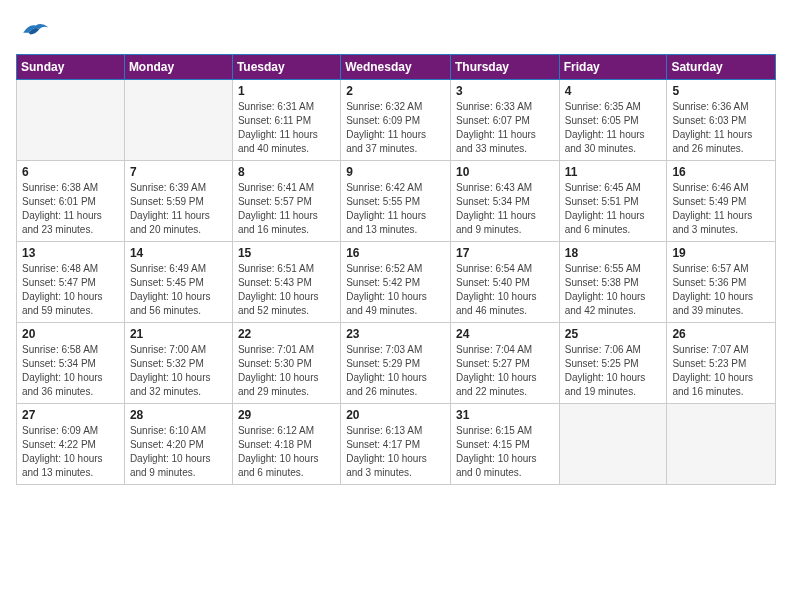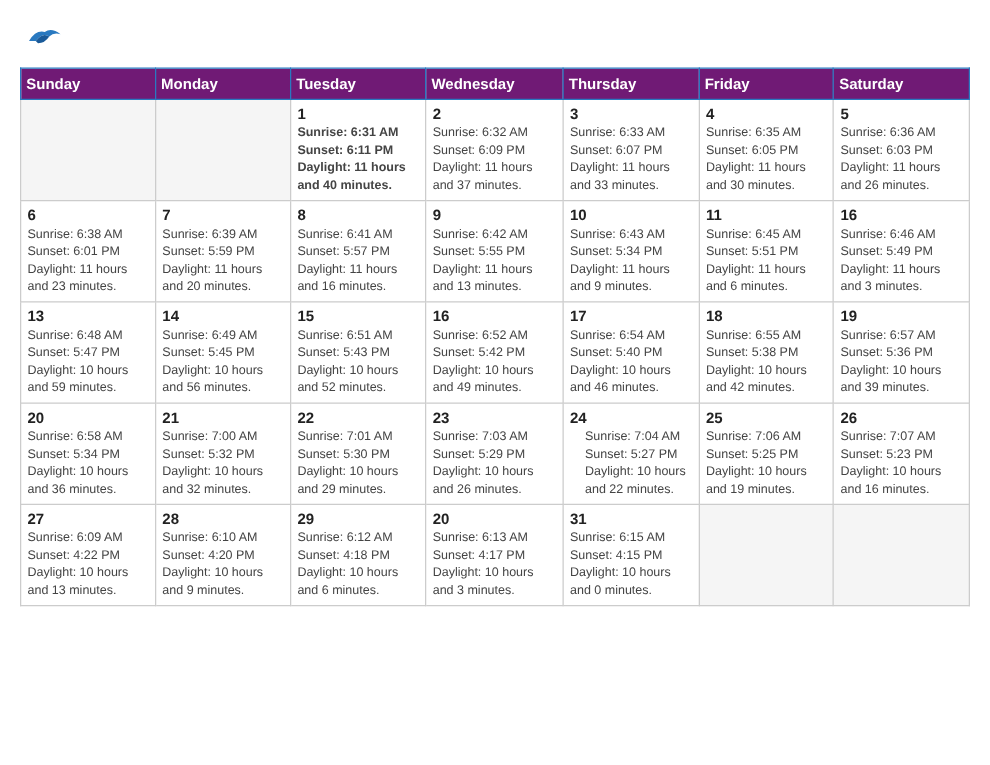--- a/index.html
+++ b/index.html
@@ -114,21 +114,21 @@
         <th>Friday</th>
         <th>Saturday</th>
       </tr>
   </thead>
   <tbody id="calendar-body">
   <tr>
         <td class="empty"></td>
         <td class="empty"></td>
         <td>
           <div class="day-number">1</div>
-          <div class="day-detail" style="white-space: pre-line; font-weight: bold;">Sunrise: 6:31 AM
+          <div class="day-detail" style="white-space: pre-line;">Sunrise: 6:31 AM
 Sunset: 6:11 PM
 Daylight: 11 hours and 40 minutes.</div>
         </td>
         <td>
           <div class="day-number">2</div>
           <div class="day-detail" style="white-space: pre-line;">Sunrise: 6:32 AM
 Sunset: 6:09 PM
 Daylight: 11 hours and 37 minutes.</div>
         </td>
         <td>
@@ -258,21 +258,21 @@
 Daylight: 10 hours and 29 minutes.</div>
         </td>
         <td>
           <div class="day-number">23</div>
           <div class="day-detail" style="white-space: pre-line;">Sunrise: 7:03 AM
 Sunset: 5:29 PM
 Daylight: 10 hours and 26 minutes.</div>
         </td>
         <td>
           <div class="day-number">24</div>
-          <div class="day-detail" style="white-space: pre-line; margin-left: 12px;">Sunrise: 7:04 AM
+          <div class="day-detail" style="white-space: pre-line;">Sunrise: 7:04 AM
 Sunset: 5:27 PM
 Daylight: 10 hours and 22 minutes.</div>
         </td>
         <td>
           <div class="day-number">25</div>
           <div class="day-detail" style="white-space: pre-line;">Sunrise: 7:06 AM
 Sunset: 5:25 PM
 Daylight: 10 hours and 19 minutes.</div>
         </td>
         <td>

